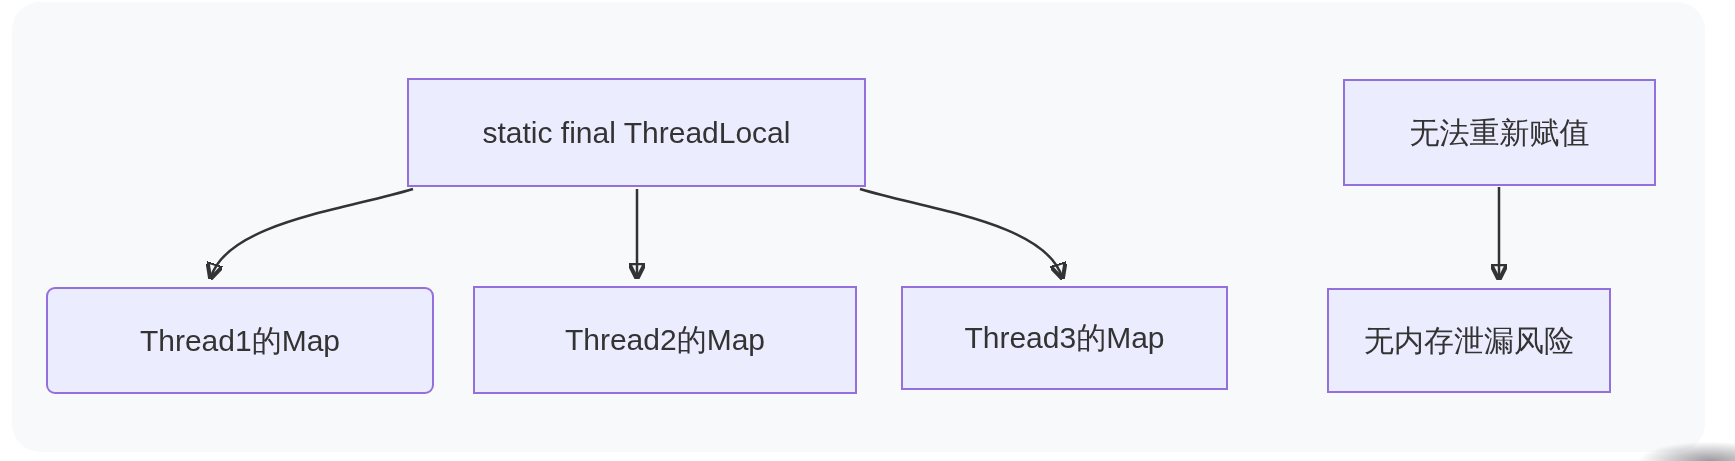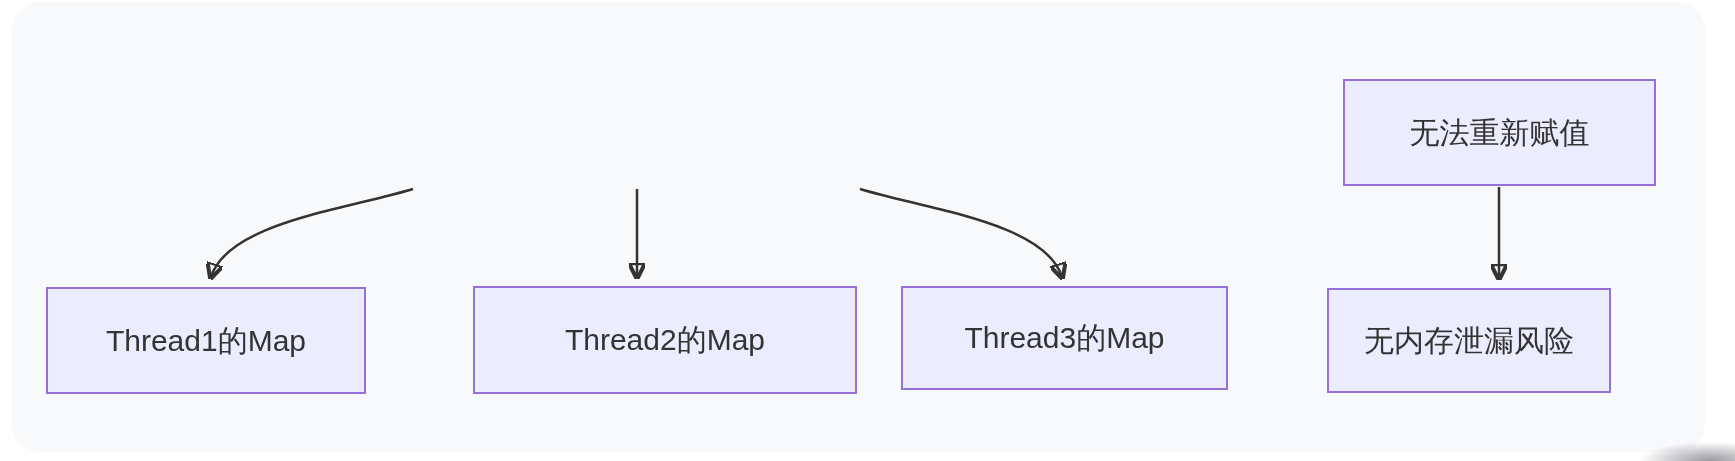--- a/index.html
+++ b/index.html
@@ -50,21 +50,21 @@
     border: 2.5px solid var(--node_border, #9370DB);
     color: var(--text, #333333);
     display: flex;
     align-items: center;
     justify-content: center;
     font-size: 30px;
     line-height: 1.2;
     white-space: nowrap;
   }
   .node-root   { left: 407px;  top: 78px;  width: 459px; height: 109px; }
-  .node-t1     { left: 46px;   top: 287px; width: 320px; height: 107px; }
+  .node-t1     { left: 46px;   top: 287px; width: 388px; height: 107px; border-radius: 9px; }
   .node-t2     { left: 473px;  top: 286px; width: 384px; height: 108px; }
   .node-t3     { left: 901px;  top: 286px; width: 327px; height: 104px; }
   .node-nr     { left: 1343px; top: 79px;  width: 313px; height: 107px; }
   .node-nl     { left: 1327px; top: 288px; width: 284px; height: 105px; }
 </style>
 </head>
 <body>
 
 <div class="stage">
 
@@ -76,20 +76,23 @@
       <marker id="arrowhead" viewBox="0 0 10 10" refX="8.5" refY="5" markerWidth="6.5" markerHeight="6.5" orient="auto">
         <path d="M 0 0 L 10 5 L 0 10 z" fill="#333333"></path>
       </marker>
     </defs>
     <path d="M 413 189 C 343 210, 228 223, 211 277" marker-end="url(#arrowhead)"></path>
     <path d="M 637 189 L 637 277" marker-end="url(#arrowhead)"></path>
     <path d="M 860 189 C 930 210, 1045 223, 1062 277" marker-end="url(#arrowhead)"></path>
     <path d="M 1499 187 L 1499 278" marker-end="url(#arrowhead)"></path>
   </svg>
 
+  <div class="node node-root">
+    <span>static final ThreadLocal</span>
+  </div>
 
   <div class="node node-t1">
     <span>Thread1的Map</span>
   </div>
 
   <div class="node node-t2">
     <span>Thread2的Map</span>
   </div>
 
   <div class="node node-t3">

